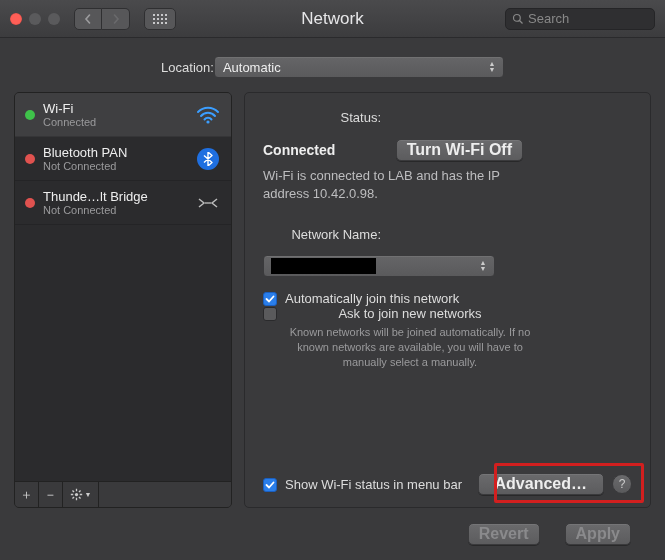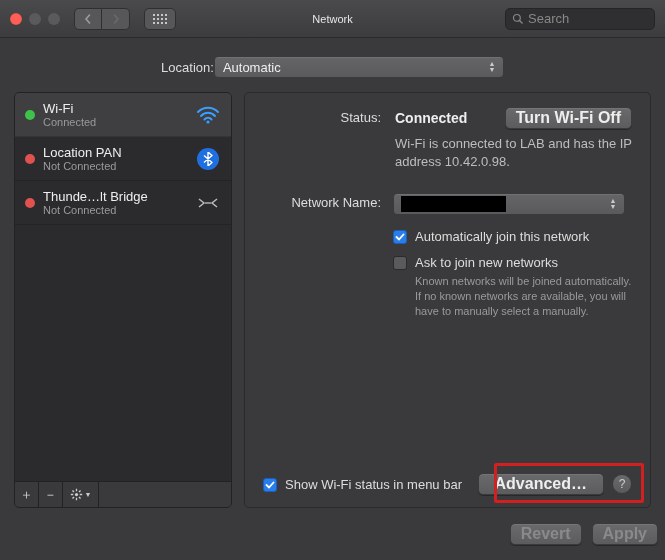--- a/index.html
+++ b/index.html
@@ -40,21 +40,21 @@
   .navbtn:last-child { border-radius: 0 5px 5px 0; border-left:none;}
   .gridbtn {
     width: 32px; height: 22px; margin-left: 8px;
     background: #575759; border:1px solid #2f2f31; border-radius:5px;
     display:flex;align-items:center;justify-content:center;
   }
   .gridicon { display:grid; grid-template-columns:repeat(4,2px); grid-template-rows:repeat(3,2px); gap:2px;}
   .gridicon i { background:#c8c8ca; width:2px;height:2px;}
   .wintitle {
     position:absolute; left:50%; transform:translateX(-50%);
-    font-size:11px; color:#e6e6e8;
+    font-size:17px; color:#e6e6e8;
   }
   .searchbox {
     margin-left:auto; width:150px; height:22px;
     background:#2f2f31; border:1px solid #252527; border-radius:5px;
     display:flex; align-items:center; padding:0 6px; color:#888;
   }
   .searchbox svg { margin-right:4px; }
 
   
   .locrow {
@@ -115,21 +115,21 @@
   }
   .sbfooter .gear { width:36px; display:flex;align-items:center;justify-content:center;gap:2px;}
 
   .detail {
     flex:1;
     background:#3a3a3c;
     border:1px solid #2a2a2c; border-radius:5px;
     padding: 14px 18px 10px;
     position:relative;
   }
-  .row { display:flex; gap:12px; }
+  .row { display:flex; gap:12px;flex-direction:column; }
   .lblcol { width:118px; text-align:right; color:#ddd; padding-top:3px;}
   .valcol { flex:1; }
   .statusconn { font-weight:600; color:#eee; font-size:14px;}
   .btn {
     background: linear-gradient(#6a6a6c,#5c5c5e);
     border:1px solid #3a3a3c; border-radius:5px;
     color:#eee; font-size:16px; height:22px;
     padding:0 10px; display:inline-flex; align-items:center;
     box-shadow:0 1px 0 rgba(0,0,0,.3), inset 0 1px 0 rgba(255,255,255,.08);
     cursor:pointer;
@@ -163,21 +163,21 @@
   .helpbtn {
     width:20px;height:20px;border-radius:50%;
     background:linear-gradient(#6a6a6c,#5a5a5c);
     border:1px solid #3a3a3c; color:#ccc;
     display:flex;align-items:center;justify-content:center;
     font-size:12px; margin-left:8px;
   }
 
   .footer {
     height:42px; display:flex; align-items:center; justify-content:flex-end;
-    padding: 0 7px 6px; gap:10px;
+    padding: 0 34px 6px; gap:25px;
   }
 </style>
 </head>
 <body>
 
 <div class="titlebar">
   <div class="traffic">
     <span class="red"></span>
     <span></span>
     <span></span>
@@ -243,21 +243,21 @@
               <path d="M2 6 a14 14 0 0 1 20 0" stroke="#3b9eff" stroke-width="2" fill="none" stroke-linecap="round"></path>
               <path d="M5 10 a9 9 0 0 1 14 0" stroke="#3b9eff" stroke-width="2" fill="none" stroke-linecap="round"></path>
               <path d="M8.5 13.5 a4.5 4.5 0 0 1 7 0" stroke="#3b9eff" stroke-width="2" fill="none" stroke-linecap="round"></path>
               <circle cx="12" cy="16" r="1.6" fill="#3b9eff"></circle>
             </svg>
         </div>
       </div>
       <div class="sbitem">
         <span class="statusdot red"></span>
         <div class="sbtext">
-          <div class="sbname">Location PAN</div>
+          <div class="sbname">Bluetooth PAN</div>
           <div class="sbstatus">Not Connected</div>
         </div>
         <div class="sbicon">
           <div class="bticon">
               <svg width="10" height="14" viewBox="0 0 10 14">
                 <path d="M5 0 L5 14 M5 0 L9 3.5 L1 10.5 M5 14 L9 10.5 L1 3.5" stroke="#fff" stroke-width="1.4" fill="none" stroke-linejoin="round"></path>
               </svg>
             </div>
         </div>
       </div>
@@ -326,21 +326,21 @@
 
         <div class="checkrow" style="margin-top:14px;">
           <span class="checkbox checked">
             <svg width="10" height="10" viewBox="0 0 10 10">
                 <path d="M1.5 5 L4 7.5 L8.5 2.5" stroke="#fff" stroke-width="1.8" fill="none" stroke-linecap="round"></path>
               </svg>
           </span>
           <span>Automatically join this network</span>
         </div>
 
-        <div class="checkrow" style="margin-top:11px;">
+        <div class="checkrow" style="margin-top:0;text-align:center;">
           <span class="checkbox unchecked"></span>
           <div>
             <div>Ask to join new networks</div>
             <div class="helptext">Known networks will be joined automatically. If no known networks are available, you will have to manually select a manually.</div>
           </div>
         </div>
       </div>
     </div>
 
     <div class="bottomrow">

